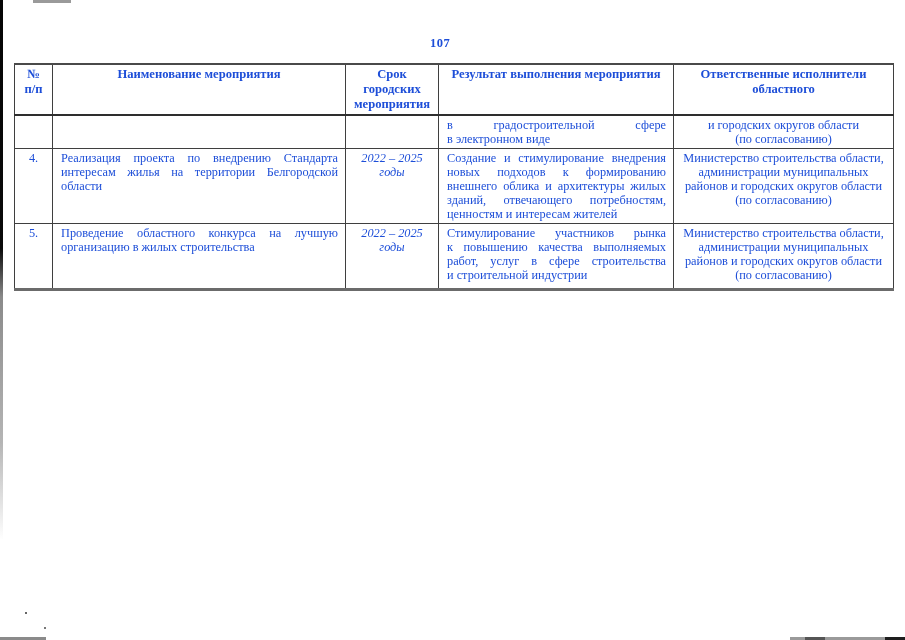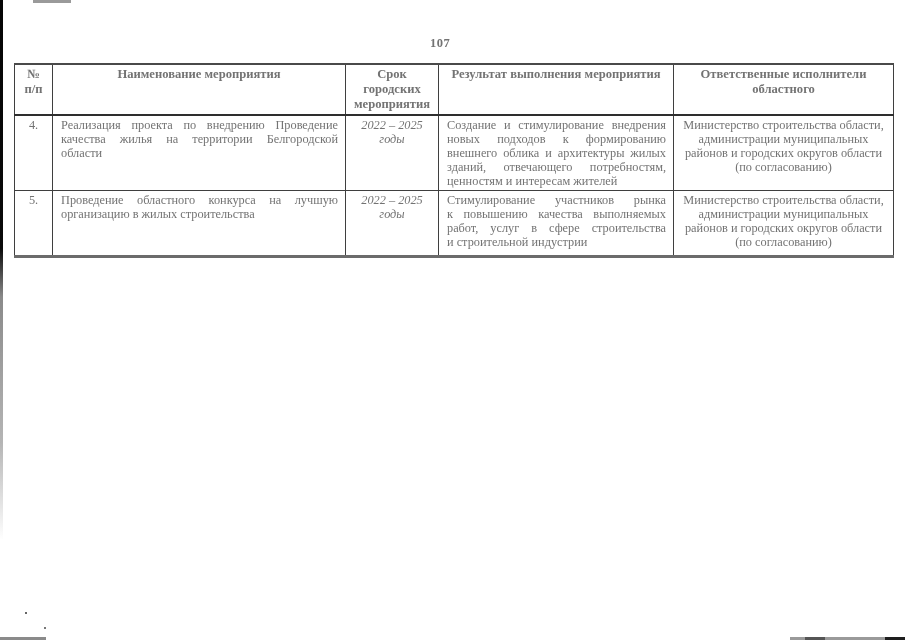--- a/index.html
+++ b/index.html
@@ -3,21 +3,21 @@
 <meta charset="utf-8">
 <style>
   html, body { margin: 0; padding: 0; background: #e8e8e8; }
   .page {
     position: relative;
     width: 905px;
     height: 640px;
     background: #ffffff;
     overflow: hidden;
     font-family: "Liberation Serif", "DejaVu Serif", serif;
-    color: #737373;
+    color: #1d4ed8;
   }
   .page-number {
     position: absolute;
     top: 36px;
     left: 0;
     width: 880px;
     text-align: center;
     font-size: 12.5px;
     font-weight: bold;
     letter-spacing: 0.5px;
@@ -102,23 +102,30 @@
         <th>№
 п/п</th>
         <th>Наименование мероприятия</th>
         <th>Срок
 городских
 мероприятия</th>
         <th>Результат выполнения мероприятия</th>
         <th>Ответственные исполнители
 областного</th>
       </tr>
+      <tr class="row-partial">
+        <td class="c-num"></td>
+        <td class="c-name"></td>
+        <td class="c-period"></td>
+        <td class="c-result">в градостроительной сфере в&nbsp;электронном&nbsp;виде</td>
+        <td class="c-resp">и городских округов области (по&nbsp;согласованию)</td>
+      </tr>
       <tr class="row-4">
         <td class="c-num">4.</td>
-        <td class="c-name">Реализация проекта по внедрению Проведение качества жилья на территории Белгородской области</td>
+        <td class="c-name">Реализация проекта по внедрению Стандарта интересам жилья на территории Белгородской области</td>
         <td class="c-period">2022&nbsp;–&nbsp;2025 годы</td>
         <td class="c-result">Создание и стимулирование внедрения новых подходов к&nbsp;формированию внешнего облика и архитектуры жилых зданий, отвечающего потребностям, ценностям и интересам жителей</td>
         <td class="c-resp">Министерство строительства области, администрации муниципальных районов и&nbsp;городских&nbsp;округов&nbsp;области (по&nbsp;согласованию)</td>
       </tr>
       <tr class="row-5">
         <td class="c-num">5.</td>
         <td class="c-name">Проведение областного конкурса на лучшую организацию в жилых строительства</td>
         <td class="c-period">2022&nbsp;–&nbsp;2025 годы</td>
         <td class="c-result">Стимулирование участников рынка к&nbsp;повышению качества выполняемых работ, услуг в сфере строительства и&nbsp;строительной&nbsp;индустрии</td>
         <td class="c-resp">Министерство строительства области, администрации муниципальных районов и&nbsp;городских&nbsp;округов&nbsp;области (по&nbsp;согласованию)</td>

